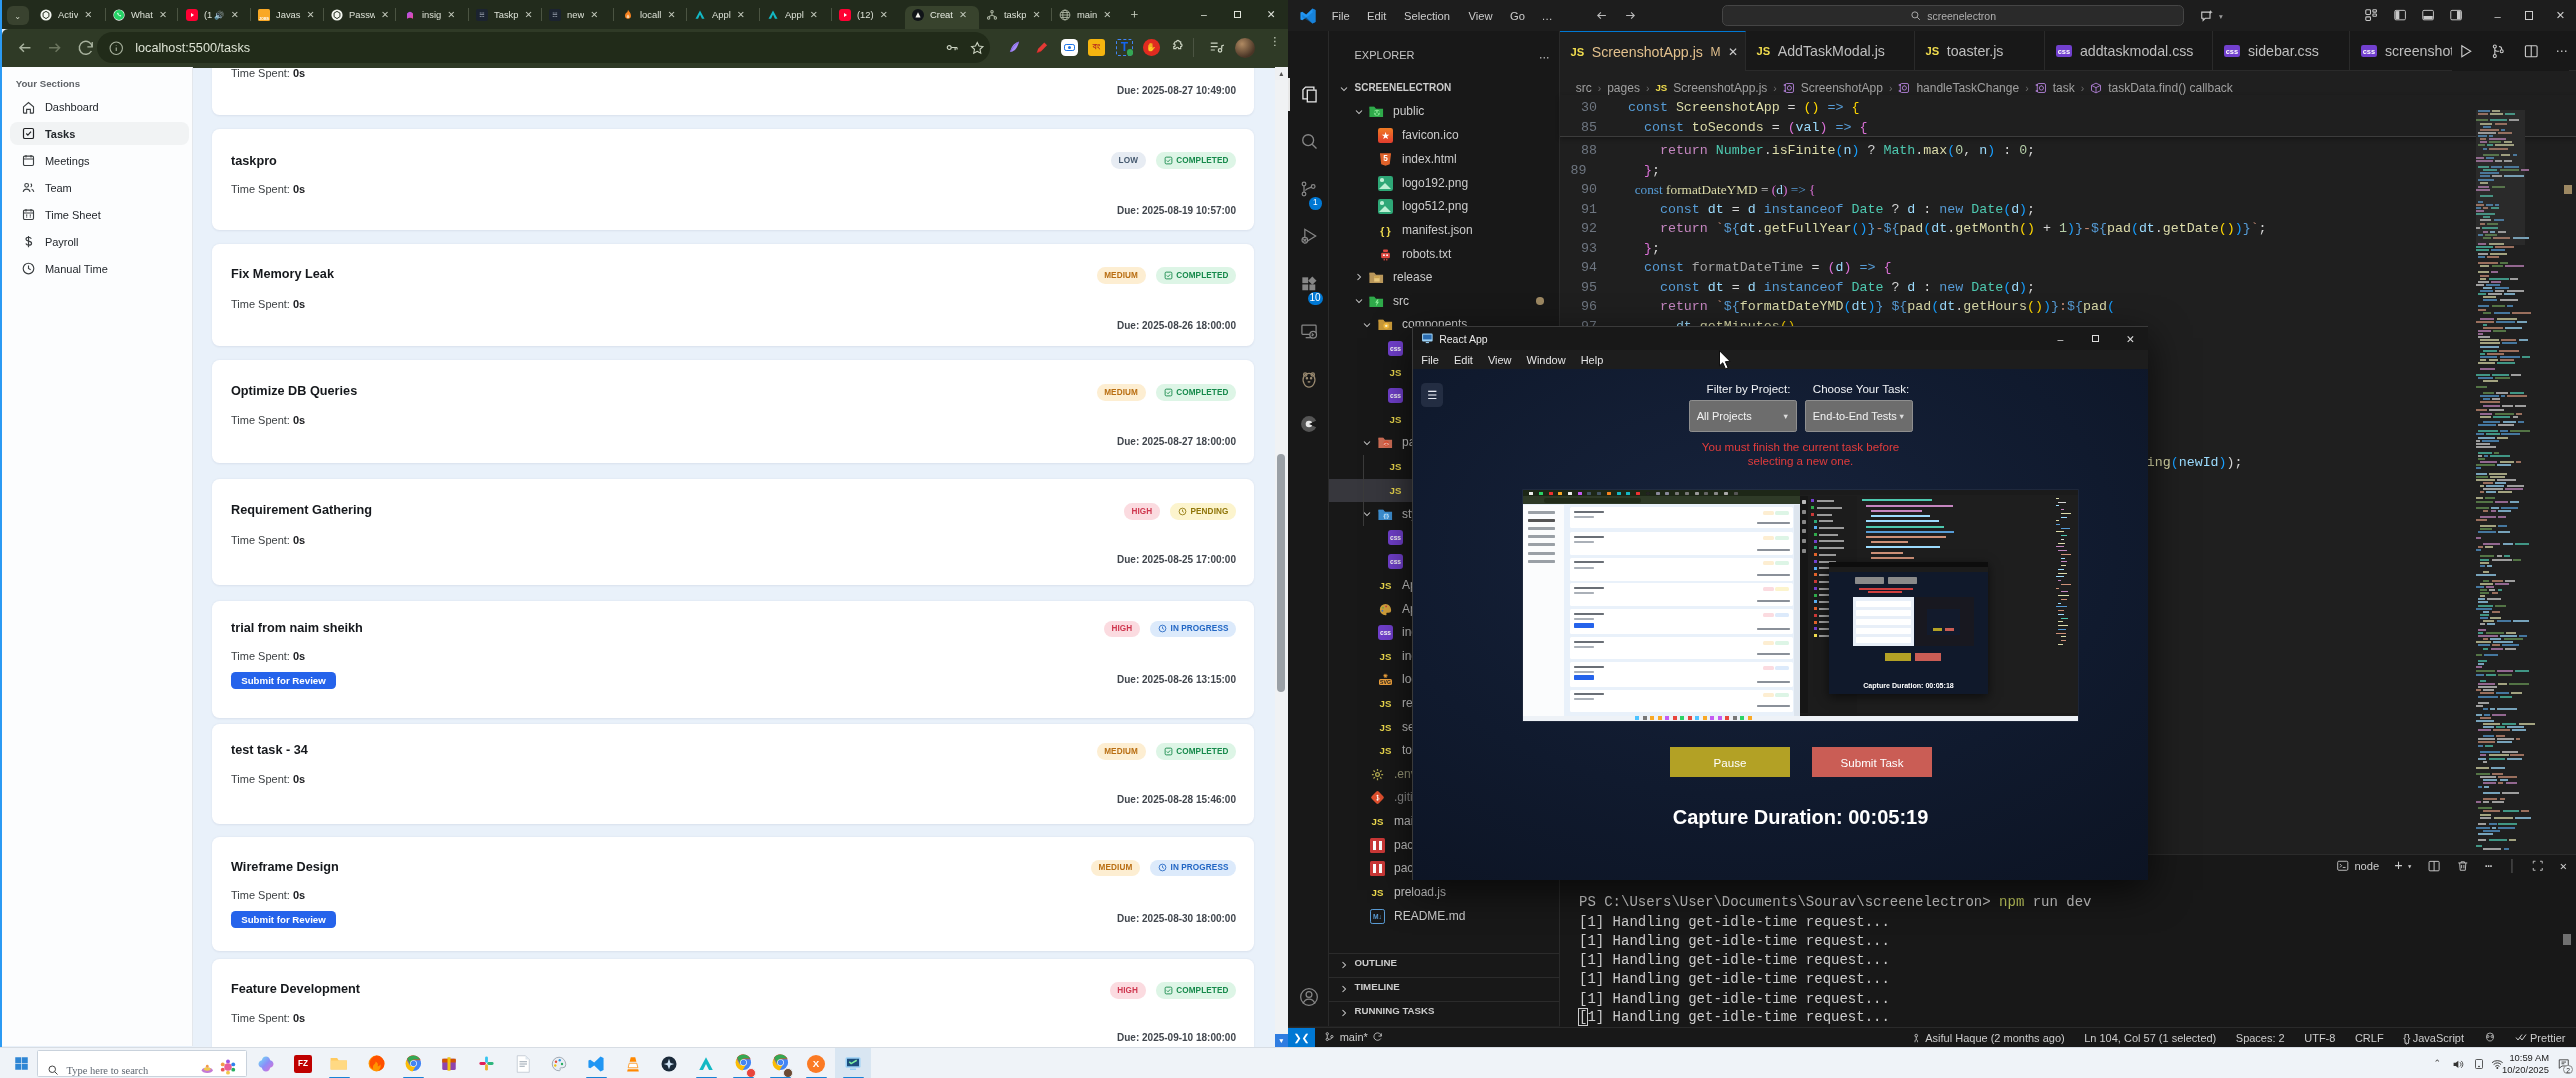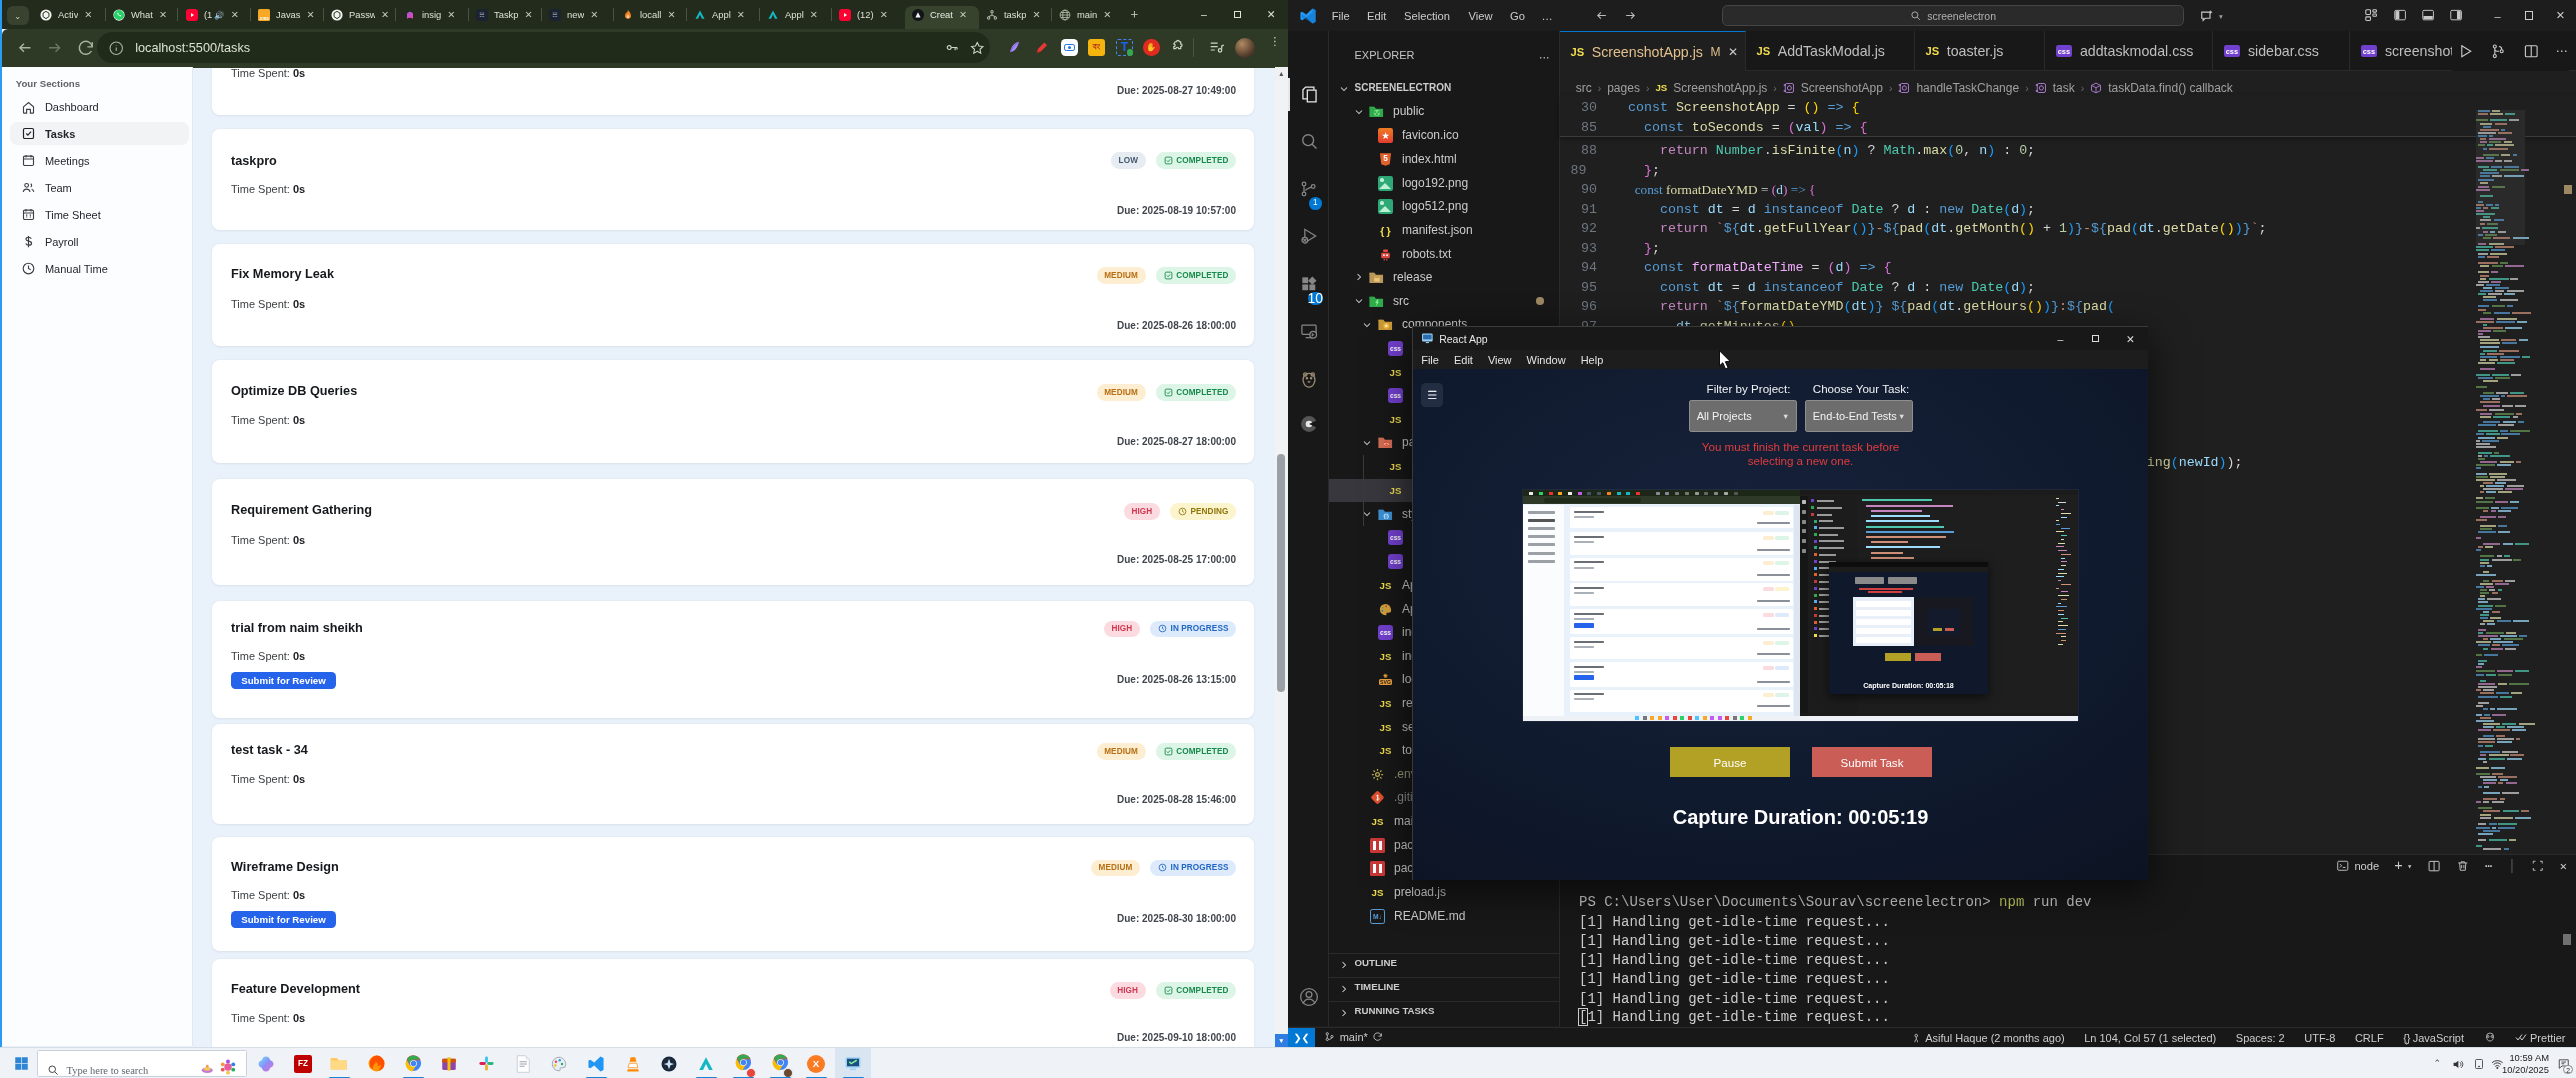--- a/index.html
+++ b/index.html
@@ -509,21 +509,21 @@
           <path d="M10.5 15c1 .8 2 .8 3 0"></path>
         </svg></div>
       <div style="position:absolute;left:10.5px;top:383px;"><svg width="20" height="20" viewBox="0 0 24 24">
           <circle cx="12" cy="12" r="9.5" fill="#555"></circle>
           <path d="M12 12 L22 8 A10 10 0 0 0 22 16z" fill="#181818"></path>
           <circle cx="12" cy="12" r="4" fill="#e8e8e8"></circle>
           <path d="M12 12 L22 7.5 A10 10 0 0 1 22 16.5z" fill="#181818"></path>
         </svg></div>
       <div style="position:absolute;left:0;top:47px;width:1.5px;height:33px;background:#e7e7e7;"></div>
       <div style="position:absolute;left:21px;top:166px;width:12.7px;height:12.7px;background:#0078d4;border-radius:50%;color:#fff;font-size:8.2px;text-align:center;line-height:12.7px;">1</div>
-      <div style="position:absolute;left:19.5px;top:261px;width:15px;height:12.7px;background:#0078d4;border-radius:6.7px;color:#fff;font-size:14px;text-align:center;line-height:12.7px;">10</div>
+      <div style="position:absolute;left:19.5px;top:261px;width:15px;height:12.7px;background:#0078d4;border-radius:6.7px;color:#fff;font-size:10px;text-align:center;line-height:12.7px;">10</div>
       <svg style="position:absolute;left:10.5px;top:956px;" width="20" height="20" viewBox="0 0 24 24" fill="none" stroke="#868686" stroke-width="1.5">
         <circle cx="12" cy="9" r="3.5"></circle>
         <path d="M5 20c1.2-3.8 3.6-5.5 7-5.5s5.8 1.7 7 5.5"></path>
         <circle cx="12" cy="12" r="10"></circle>
       </svg>
       <svg style="position:absolute;left:10.5px;top:1003px;" width="20" height="20" viewBox="0 0 24 24" fill="none" stroke="#868686" stroke-width="1.5">
         <circle cx="12" cy="12" r="3"></circle>
         <path d="M12 2.5v3M12 18.5v3M2.5 12h3M18.5 12h3M5.3 5.3l2.1 2.1M16.6 16.6l2.1 2.1M5.3 18.7l2.1-2.1M16.6 7.4l2.1-2.1"></path>
       </svg>
     </div>
@@ -859,21 +859,21 @@
         <div class="cl" style="left:68px;top:66px;">  <span style="color:#da70d6">}</span><span style="color:#d4d4d4">;</span></div>
         <div class="cl ln" style="top:85px;">90</div>
         <div class="cl" style="left:68px;top:85px;font-family:Liberation Serif, serif;">  <span style="color:#569cd6">const </span><span style="color:#dcdcaa">formatDateYMD </span><span style="color:#d4d4d4">= </span><span style="color:#da70d6">(</span><span style="color:#9cdcfe">d</span><span style="color:#da70d6">)</span><span style="color:#569cd6"> =&gt; </span><span style="color:#da70d6">{</span></div>
         <div class="cl ln" style="top:105px;">91</div>
         <div class="cl" style="left:68px;top:105px;">    <span style="color:#569cd6">const </span><span style="color:#9cdcfe">dt </span><span style="color:#d4d4d4">= </span><span style="color:#9cdcfe">d </span><span style="color:#569cd6">instanceof </span><span style="color:#4ec9b0">Date</span><span style="color:#d4d4d4"> ? </span><span style="color:#9cdcfe">d </span><span style="color:#d4d4d4">: </span><span style="color:#569cd6">new </span><span style="color:#4ec9b0">Date</span><span style="color:#179fff">(</span><span style="color:#9cdcfe">d</span><span style="color:#179fff">)</span><span style="color:#d4d4d4">;</span></div>
         <div class="cl ln" style="top:124px;">92</div>
         <div class="cl" style="left:68px;top:124px;">    <span style="color:#c586c0">return </span><span style="color:#ce9178">`</span><span style="color:#569cd6">${</span><span style="color:#9cdcfe">dt</span><span style="color:#d4d4d4">.</span><span style="color:#dcdcaa">getFullYear</span><span style="color:#179fff">()</span><span style="color:#569cd6">}</span><span style="color:#ce9178">-</span><span style="color:#569cd6">${</span><span style="color:#dcdcaa">pad</span><span style="color:#179fff">(</span><span style="color:#9cdcfe">dt</span><span style="color:#d4d4d4">.</span><span style="color:#dcdcaa">getMonth</span><span style="color:#ffd700">()</span><span style="color:#d4d4d4"> + </span><span style="color:#b5cea8">1</span><span style="color:#179fff">)</span><span style="color:#569cd6">}</span><span style="color:#ce9178">-</span><span style="color:#569cd6">${</span><span style="color:#dcdcaa">pad</span><span style="color:#179fff">(</span><span style="color:#9cdcfe">dt</span><span style="color:#d4d4d4">.</span><span style="color:#dcdcaa">getDate</span><span style="color:#ffd700">()</span><span style="color:#179fff">)</span><span style="color:#569cd6">}</span><span style="color:#ce9178">`</span><span style="color:#d4d4d4">;</span></div>
         <div class="cl ln" style="top:144px;">93</div>
         <div class="cl" style="left:68px;top:144px;">  <span style="color:#da70d6">}</span><span style="color:#d4d4d4">;</span></div>
         <div class="cl ln" style="top:163px;">94</div>
-        <div class="cl" style="left:68px;top:163px;">  <span style="color:#569cd6">const </span><span style="color:#f0abfc">formatDateTime </span><span style="color:#d4d4d4">= </span><span style="color:#da70d6">(</span><span style="color:#9cdcfe">d</span><span style="color:#da70d6">)</span><span style="color:#569cd6"> =&gt; </span><span style="color:#da70d6">{</span></div>
+        <div class="cl" style="left:68px;top:163px;">  <span style="color:#569cd6">const </span><span style="color:#a3a3a3">formatDateTime </span><span style="color:#d4d4d4">= </span><span style="color:#da70d6">(</span><span style="color:#9cdcfe">d</span><span style="color:#da70d6">)</span><span style="color:#569cd6"> =&gt; </span><span style="color:#da70d6">{</span></div>
         <div class="cl ln" style="top:183px;">95</div>
         <div class="cl" style="left:68px;top:183px;">    <span style="color:#569cd6">const </span><span style="color:#9cdcfe">dt </span><span style="color:#d4d4d4">= </span><span style="color:#9cdcfe">d </span><span style="color:#569cd6">instanceof </span><span style="color:#4ec9b0">Date</span><span style="color:#d4d4d4"> ? </span><span style="color:#9cdcfe">d </span><span style="color:#d4d4d4">: </span><span style="color:#569cd6">new </span><span style="color:#4ec9b0">Date</span><span style="color:#179fff">(</span><span style="color:#9cdcfe">d</span><span style="color:#179fff">)</span><span style="color:#d4d4d4">;</span></div>
         <div class="cl ln" style="top:202px;">96</div>
         <div class="cl" style="left:68px;top:202px;">    <span style="color:#c586c0">return </span><span style="color:#ce9178">`</span><span style="color:#569cd6">${</span><span style="color:#dcdcaa">formatDateYMD</span><span style="color:#179fff">(</span><span style="color:#9cdcfe">dt</span><span style="color:#179fff">)</span><span style="color:#569cd6">}</span><span style="color:#ce9178"> </span><span style="color:#569cd6">${</span><span style="color:#dcdcaa">pad</span><span style="color:#179fff">(</span><span style="color:#9cdcfe">dt</span><span style="color:#d4d4d4">.</span><span style="color:#dcdcaa">getHours</span><span style="color:#ffd700">()</span><span style="color:#179fff">)</span><span style="color:#569cd6">}</span><span style="color:#ce9178">:</span><span style="color:#569cd6">${</span><span style="color:#dcdcaa">pad</span><span style="color:#179fff">(</span></div>
         <div class="cl ln" style="top:222px;">97</div>
         <div class="cl" style="left:68px;top:222px;">      <span style="color:#9cdcfe">dt</span><span style="color:#d4d4d4">.</span><span style="color:#dcdcaa">getMinutes</span><span style="color:#ffd700">()</span></div>
         <div class="cl ln" style="top:241px;">98</div>
         <div class="cl" style="left:68px;top:241px;">    <span style="color:#569cd6">)}</span><span style="color:#ce9178">:</span><span style="color:#569cd6">${</span><span style="color:#dcdcaa">pad</span><span style="color:#179fff">(</span><span style="color:#9cdcfe">dt</span><span style="color:#d4d4d4">.</span><span style="color:#dcdcaa">getSeconds</span><span style="color:#ffd700">()</span><span style="color:#179fff">)</span><span style="color:#569cd6">}</span><span style="color:#ce9178">`</span><span style="color:#d4d4d4">;</span></div>
         <div class="cl ln" style="top:261px;">99</div>
         <div class="cl" style="left:68px;top:261px;">  <span style="color:#da70d6">}</span><span style="color:#d4d4d4">;</span></div>

